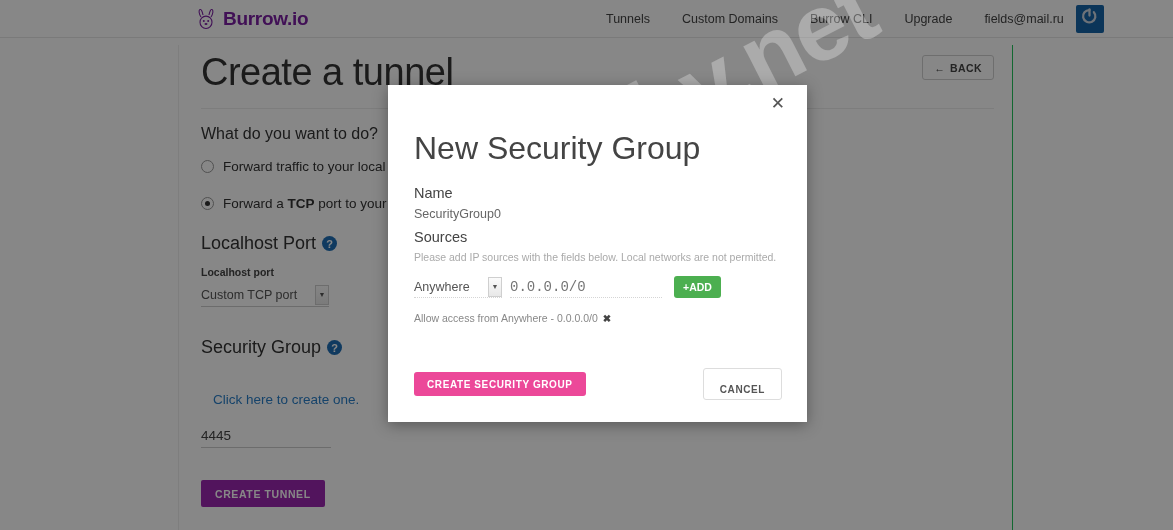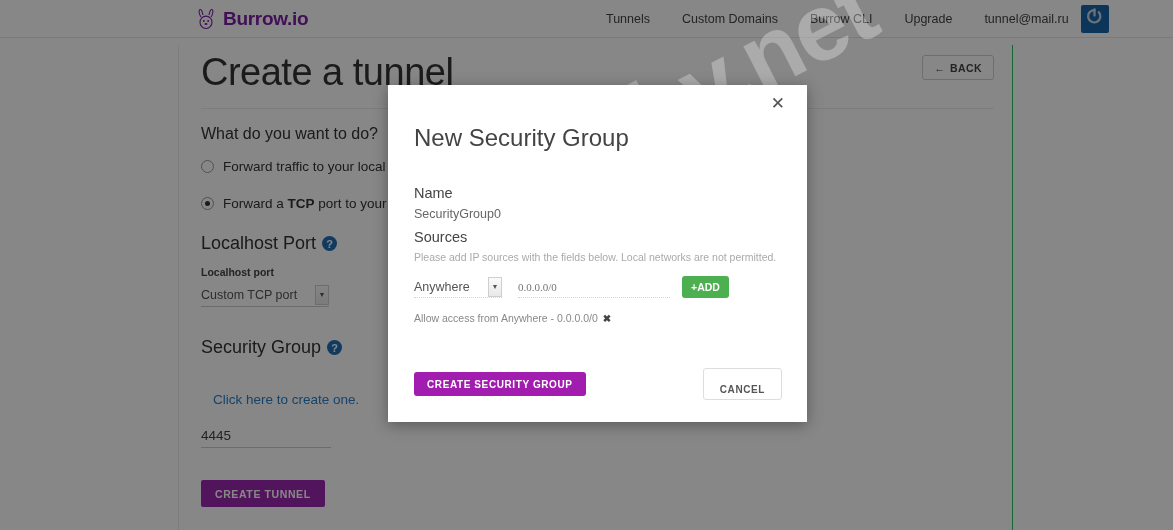--- a/index.html
+++ b/index.html
@@ -290,22 +290,22 @@
     right: 22px;
     top: 10px;
     font-size: 17px;
     color: #555555;
     cursor: pointer;
     line-height: 1;
   }
   .modal-title {
     position: absolute;
     left: 26px;
-    top: 39px;
-    font-size: 24px;
+    top: 45px;
+    font-size: 32px;
     color: #444444;
     font-weight: normal;
   }
   .modal-body {
     position: absolute;
     left: 26px;
     top: 100px;
     width: 368px;
   }
   .m-label {
@@ -337,26 +337,26 @@
     border: none;
     border-bottom: 1px dotted #d5d5d5;
     display: flex;
     align-items: center;
     justify-content: space-between;
     cursor: pointer;
   }
   .src-input {
     width: 152px;
     height: 21px;
-    margin-left: 16px;
+    margin-left: 8px;
     border: none;
     border-bottom: 1px dotted #d5d5d5;
-    font-size: 11px;
+    font-size: 14px;
     color: #bbbbbb;
-    font-family: Liberation Serif, serif;
+    font-family: Liberation Mono, monospace;
     outline: none;
     background: transparent;
   }
   .add-btn {
     margin-left: 12px;
     height: 22px;
     padding: 0 9px;
     border: none;
     border-radius: 3px;
     background: #4caf50;
@@ -385,21 +385,21 @@
     width: 368px;
     display: flex;
     align-items: center;
     justify-content: space-between;
   }
   .btn-create-sg {
     height: 24px;
     padding: 0 13px;
     border: none;
     border-radius: 3px;
-    background: #a21caf;
+    background: #ec4899;
     color: #ffffff;
     font-size: 10px;
     font-weight: bold;
     letter-spacing: 0.6px;
     cursor: pointer;
   }
   .btn-cancel {
     height: 25px;
     padding: 15px 16px;
     border: 1px solid #dddddd;
@@ -432,21 +432,21 @@
         </svg>
       </span>
       <span class="brand-name">Burrow.io</span>
     </a>
 
     <nav class="nav-links">
       <a class="nav-link" href="#">Tunnels</a>
       <a class="nav-link" href="#">Custom Domains</a>
       <a class="nav-link" href="#">Burrow CLI</a>
       <a class="nav-link" href="#">Upgrade</a>
-      <span class="nav-user">tunnel@mail.ru</span>
+      <span class="nav-user">fields@mail.ru</span>
       <span class="avatar">
         <span>
           <svg viewBox="0 0 20 20" width="19" height="19">
             <path d="M10 3.2 A6.5 6.5 0 1 0 14.6 5.4" fill="none" stroke="#cfd8e3" stroke-width="2.4" stroke-linecap="round"></path>
             <line x1="10" y1="2.6" x2="10" y2="9" stroke="#cfd8e3" stroke-width="2.4" stroke-linecap="round"></line>
           </svg>
         </span>
       </span>
     </nav>
   </div>

